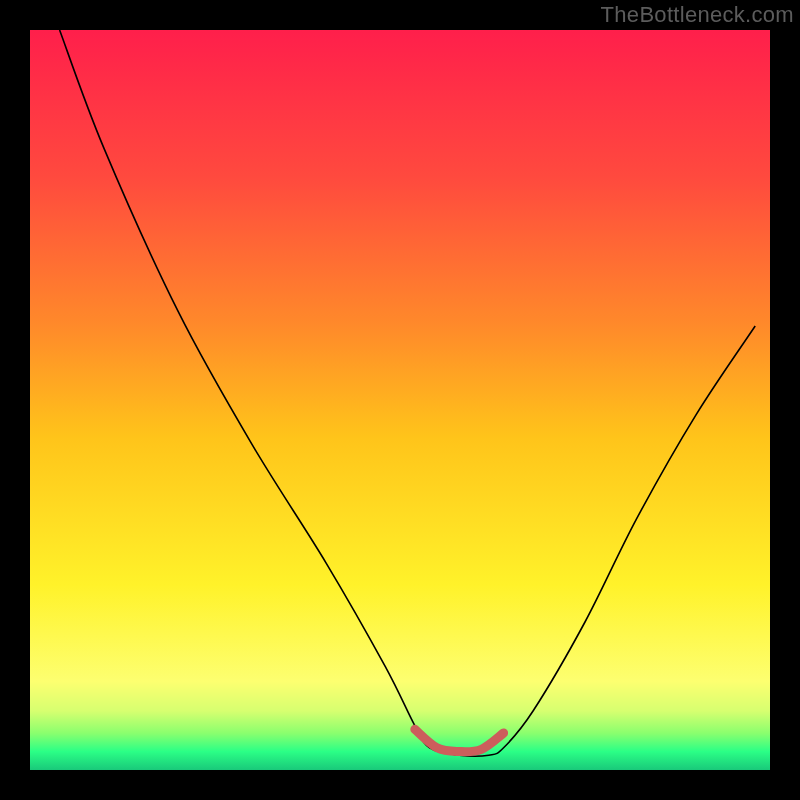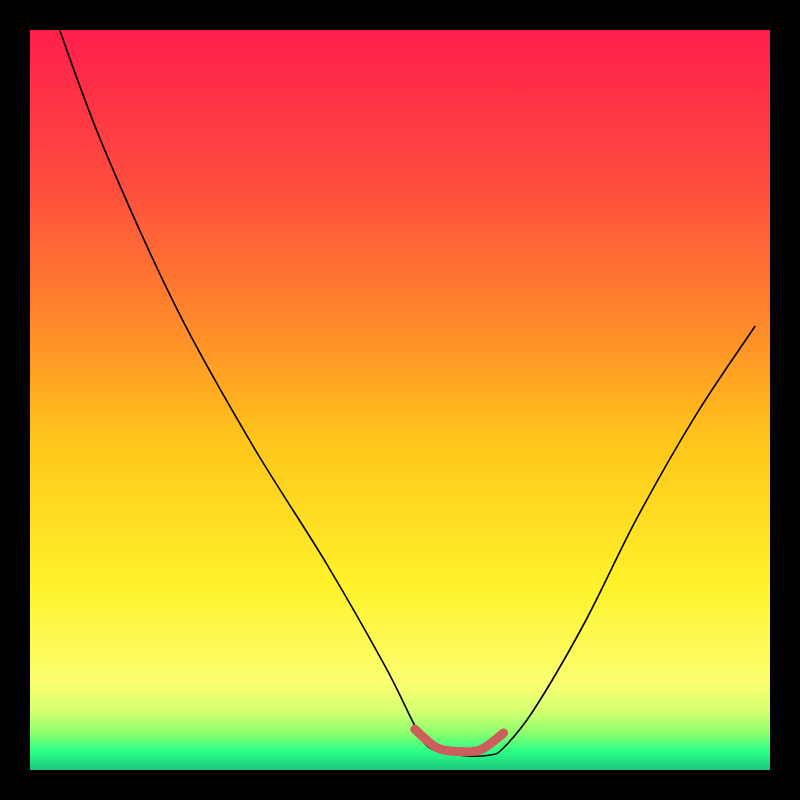--- a/index.html
+++ b/index.html
@@ -28,20 +28,21 @@
     z-index: 5;
   }
   svg {
     display: block;
   }
 </style>
 </head>
 <body>
 
 <div class="frame">
+  <div class="watermark">TheBottleneck.com</div>
 
   <svg id="chart-svg" width="800" height="800" viewBox="0 0 800 800">
     <defs>
       <linearGradient id="bg-grad" x1="0" y1="0" x2="0" y2="1">
           <stop offset="0%" stop-color="#ff1f4b"></stop>
           <stop offset="20%" stop-color="#ff4a3e"></stop>
           <stop offset="40%" stop-color="#ff8a2a"></stop>
           <stop offset="55.00000000000001%" stop-color="#ffc41a"></stop>
           <stop offset="75%" stop-color="#fff22a"></stop>
           <stop offset="88%" stop-color="#fdff70"></stop>

